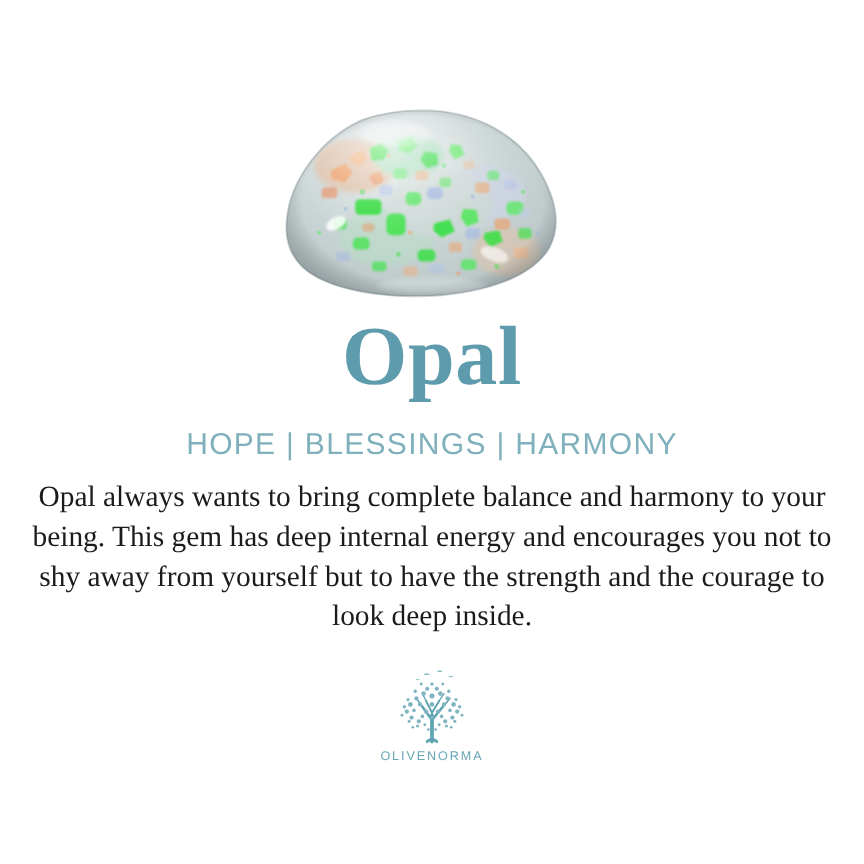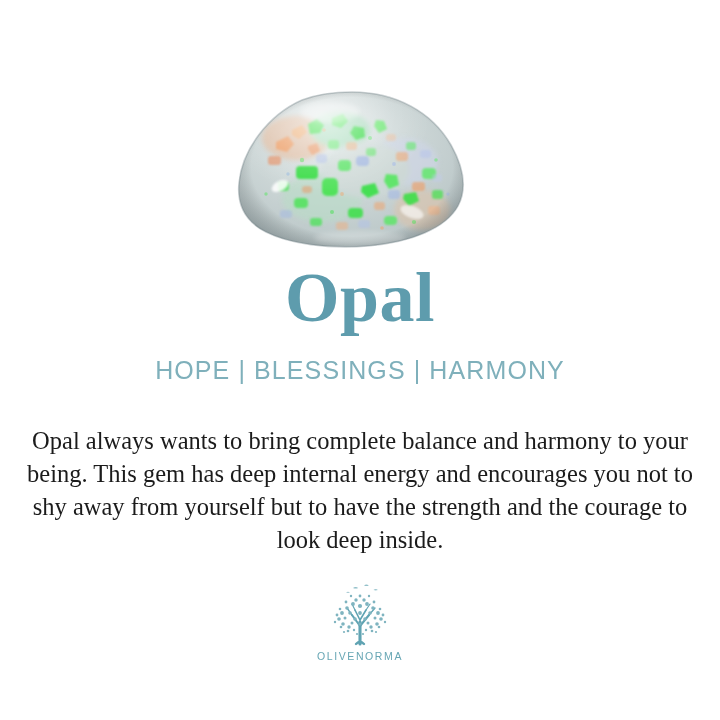--- a/index.html
+++ b/index.html
@@ -70,21 +70,21 @@
   }
 
   
   .body-copy {
     font-family: "Liberation Serif", serif;
     font-size: 24.5px;
     line-height: 33px;
     color: #1b1b1b;
     text-align: center;
     width: 670px;
-    margin-top: 39px;
+    margin-top: 13px;
   }
   .body-copy p { margin: 0; }
 
   
   .logo-block {
     margin-top: 26px;
     display: flex;
     flex-direction: column;
     align-items: center;
   }

